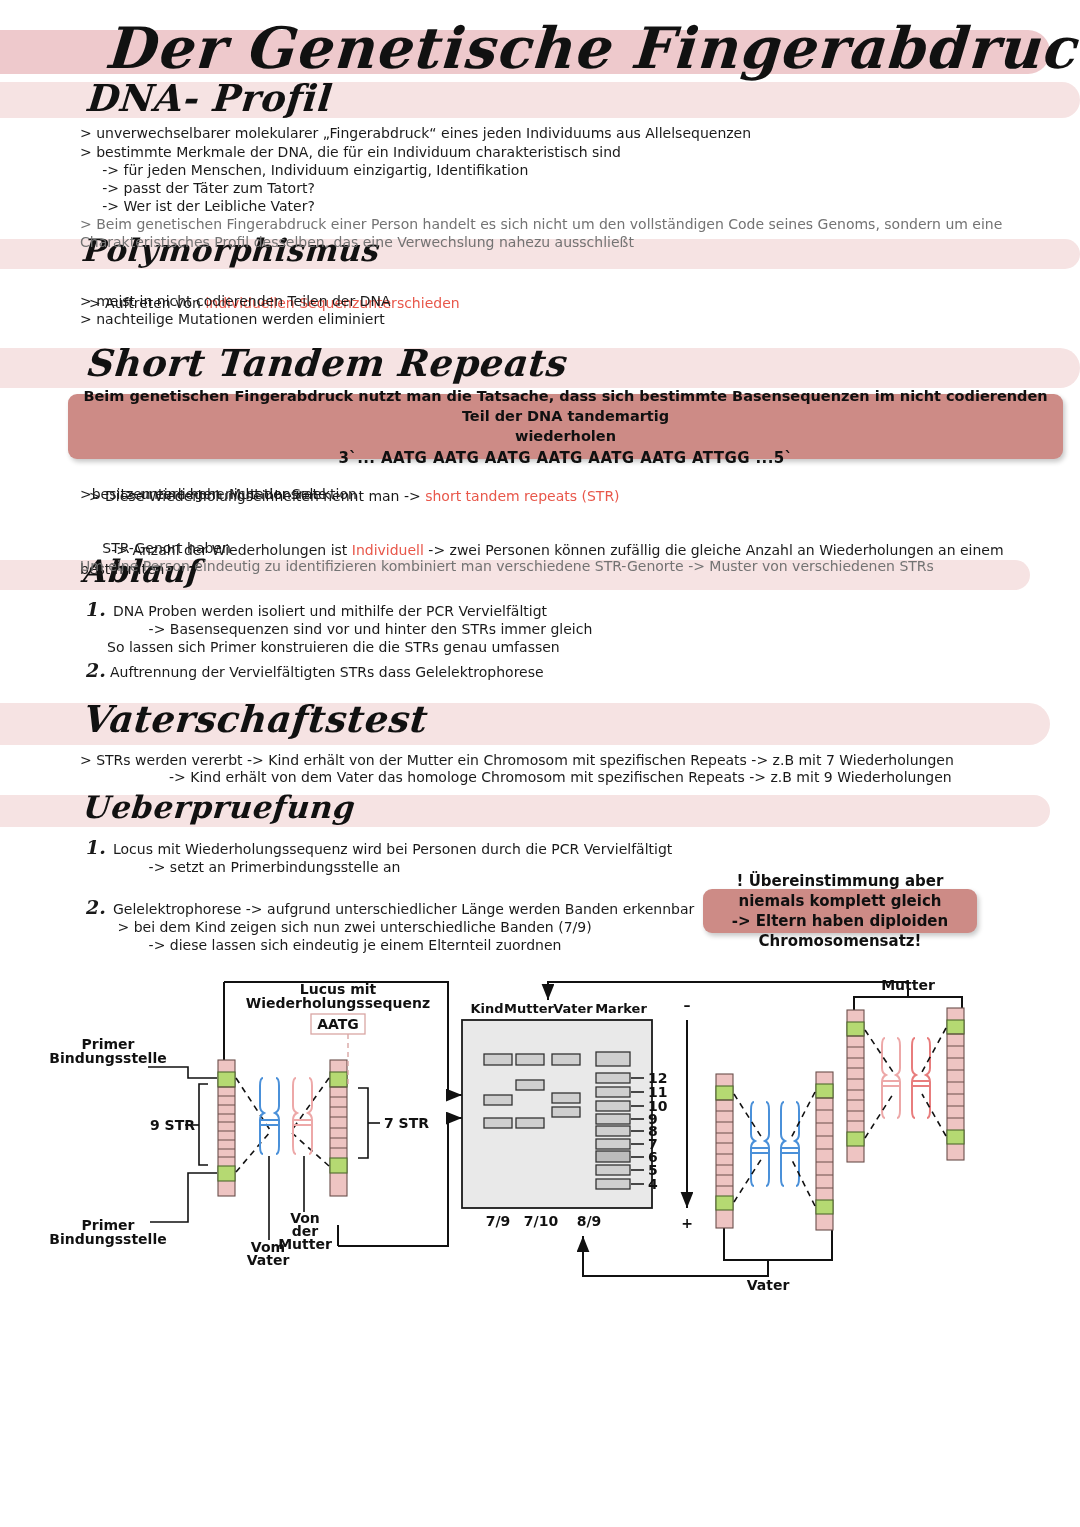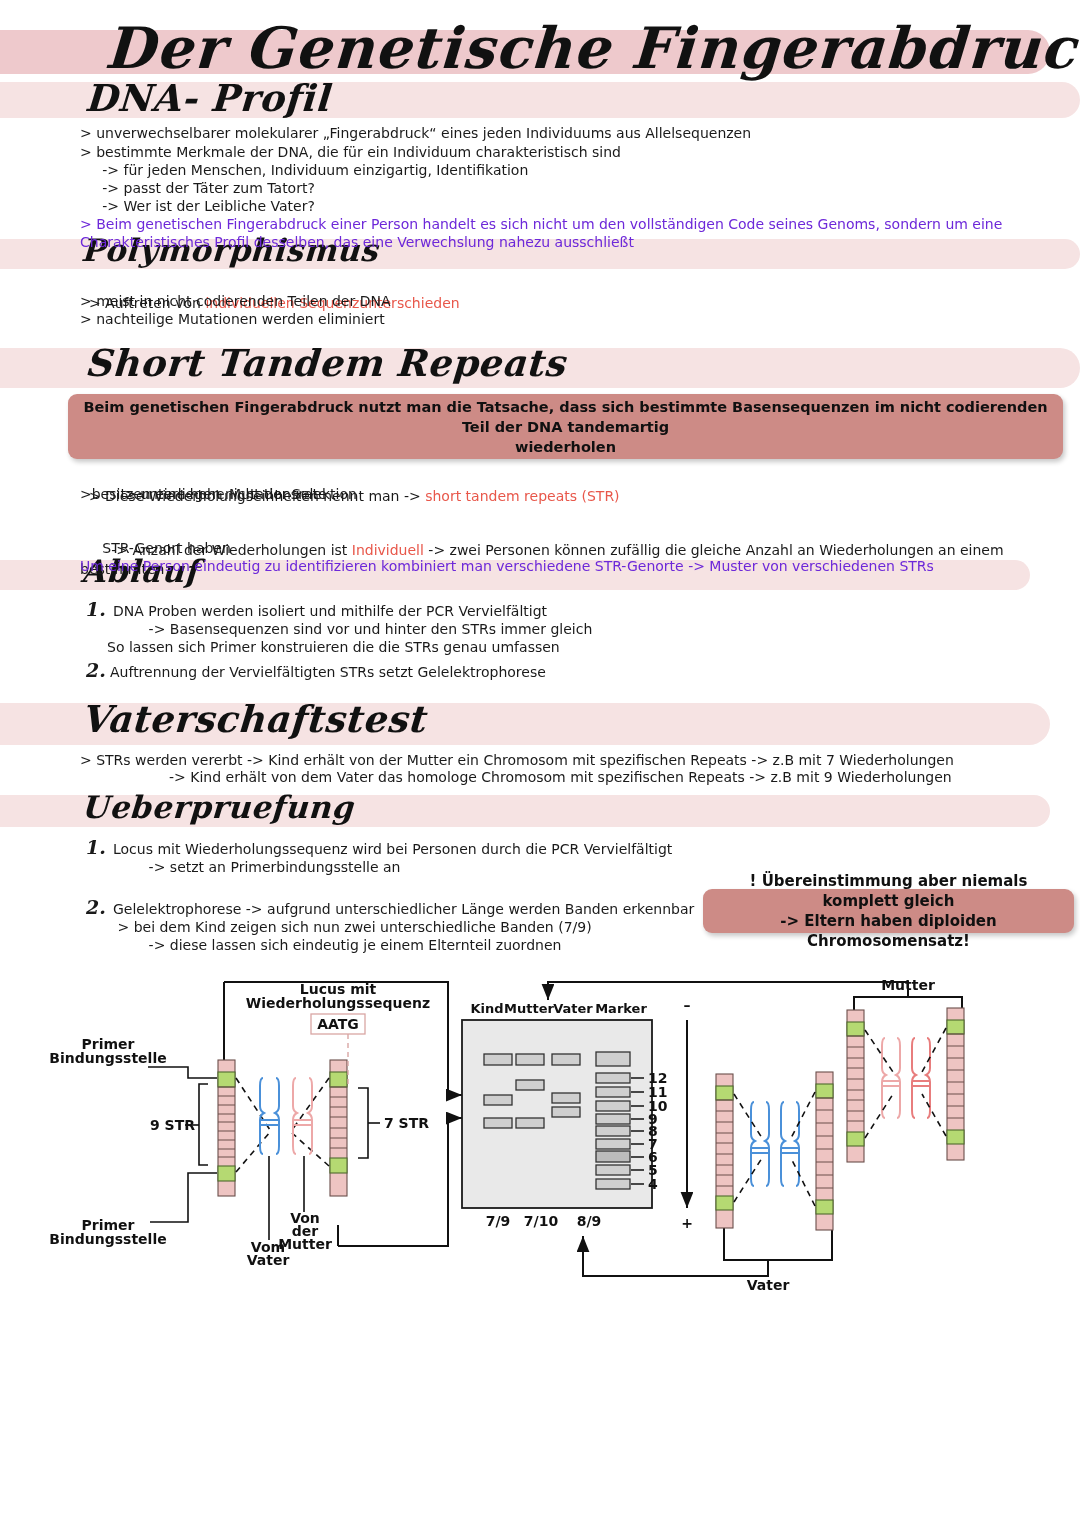--- a/index.html
+++ b/index.html
@@ -44,21 +44,21 @@
   
   .txt {
     position: absolute;
     z-index: 4;
     font-size: 14px;
     line-height: 19.5px;
     color: #1a1a1a;
     white-space: pre-wrap;
   }
   .red { color: #e8574a; text-align: right; }
-  .redline { color: #6d28d9; }
+  .redline { color: #737373; }
 
   
   .callout {
     position: absolute;
     z-index: 4;
     background: #cd8b86;
     border-radius: 9px;
     box-shadow: 2px 3px 5px rgba(0,0,0,0.22);
     color: #101010;
     font-size: 15px;
@@ -129,53 +129,54 @@
 
 <div class="txt" style="left:80px; top:274px;">
   <span>&gt; Auftreten von </span><span class="red">individuellen Sequenzunterschieden</span>
 </div>
 <div class="txt" style="left:80px; top:292px;">&gt; meist in nicht codierenden Teilen der DNA</div>
 <div class="txt" style="left:80px; top:310px;">&gt; nachteilige Mutationen werden eliminiert</div>
 
 <div class="callout" style="left:68px; top:394px; width:995px; height:65px; flex-direction:column; font-weight:bold;">
   <div style="font-size:14.5px;">Beim genetischen Fingerabdruck nutzt man die Tatsache, dass sich bestimmte Basensequenzen im nicht codierenden Teil der DNA tandemartig</div>
   <div style="font-size:14.5px;">wiederholen</div>
+  <div style="font-size:15px; letter-spacing:0.4px; margin-top:2px;">3`... AATG  AATG  AATG  AATG  AATG  AATG  ATTGG ...5`</div>
 </div>
 
 <div class="txt" style="left:80px; top:467px;">
   <span>&gt; Diese Wiederholungseinheiten nennt man -&gt; </span><span class="red">short tandem repeats (STR)</span>
 </div>
 <div class="txt" style="left:80px; top:485px;">&gt;besitzen eine hohe Mutationsrate</div>
 <div class="txt" style="left:80px; top:485px;margin-left:44px;">&gt; unterliegen nicht der Selektion</div>
 <div class="txt" style="left:80px; top:521px;">
   <span>     -&gt; Anzahl der Wiederholungen ist </span><span class="red">Individuell</span><span> -&gt; zwei Personen können zufällig die gleiche Anzahl an Wiederholungen an einem bestimmten</span>
 </div>
 <div class="txt" style="left:80px; top:539px;">     STR-Genort haben</div>
 <div class="txt redline" style="left:80px; top:557px; z-index:5;">Um eine Person eindeutig zu identifizieren kombiniert man verschiedene STR-Genorte -&gt; Muster von verschiedenen STRs</div>
 
 <div class="num" style="left:86px; top:598px;">1.</div>
 <div class="txt" style="left:113px; top:602px;">DNA Proben werden isoliert und mithilfe der PCR Vervielfältigt</div>
 <div class="txt" style="left:113px; top:620px;">        -&gt; Basensequenzen sind vor und hinter den STRs immer gleich</div>
 <div class="txt" style="left:107px; top:638px;">So lassen sich Primer konstruieren die die STRs genau umfassen</div>
 <div class="num" style="left:86px; top:659px;">2.</div>
-<div class="txt" style="left:110px; top:663px;">Auftrennung der Vervielfältigten STRs setzt Gelelektrophorese</div>
+<div class="txt" style="left:110px; top:663px;">Auftrennung der Vervielfältigten STRs dass Gelelektrophorese</div>
 
 <div class="txt" style="left:80px; top:751px;">&gt; STRs werden vererbt -&gt; Kind erhält von der Mutter ein Chromosom mit spezifischen Repeats -&gt; z.B mit 7 Wiederholungen</div>
 <div class="txt" style="left:80px; top:768px;">                    -&gt; Kind erhält von dem Vater das homologe Chromosom mit spezifischen Repeats -&gt; z.B mit 9 Wiederholungen</div>
 
 <div class="num" style="left:86px; top:836px;">1.</div>
 <div class="txt" style="left:113px; top:840px;">Locus mit Wiederholungssequenz wird bei Personen durch die PCR Vervielfältigt</div>
 <div class="txt" style="left:113px; top:858px;">        -&gt; setzt an Primerbindungsstelle an</div>
 
 <div class="num" style="left:86px; top:896px;">2.</div>
 <div class="txt" style="left:113px; top:900px;">Gelelektrophorese -&gt; aufgrund unterschiedlicher Länge werden Banden erkennbar</div>
 <div class="txt" style="left:113px; top:918px;"> &gt; bei dem Kind zeigen sich nun zwei unterschiedliche Banden (7/9)</div>
 <div class="txt" style="left:113px; top:936px;">        -&gt; diese lassen sich eindeutig je einem Elternteil zuordnen</div>
 
-<div class="callout" style="left:703px; top:889px; width:371px; height:44px; flex-direction:column;">
+<div class="callout" style="left:703px; top:889px; width:274px; height:44px; flex-direction:column;">
   <div>! Übereinstimmung aber niemals komplett gleich</div>
   <div>-&gt; Eltern haben diploiden Chromosomensatz!</div>
 </div>
 
 <svg id="diagram" viewBox="0 0 1080 360">
   <defs>
     <marker id="arr" markerWidth="9" markerHeight="9" refX="8" refY="3.2" orient="auto">
       <path d="M0,0 L8,3.2 L0,6.4 z" fill="#111"></path>
     </marker>
   </defs>

